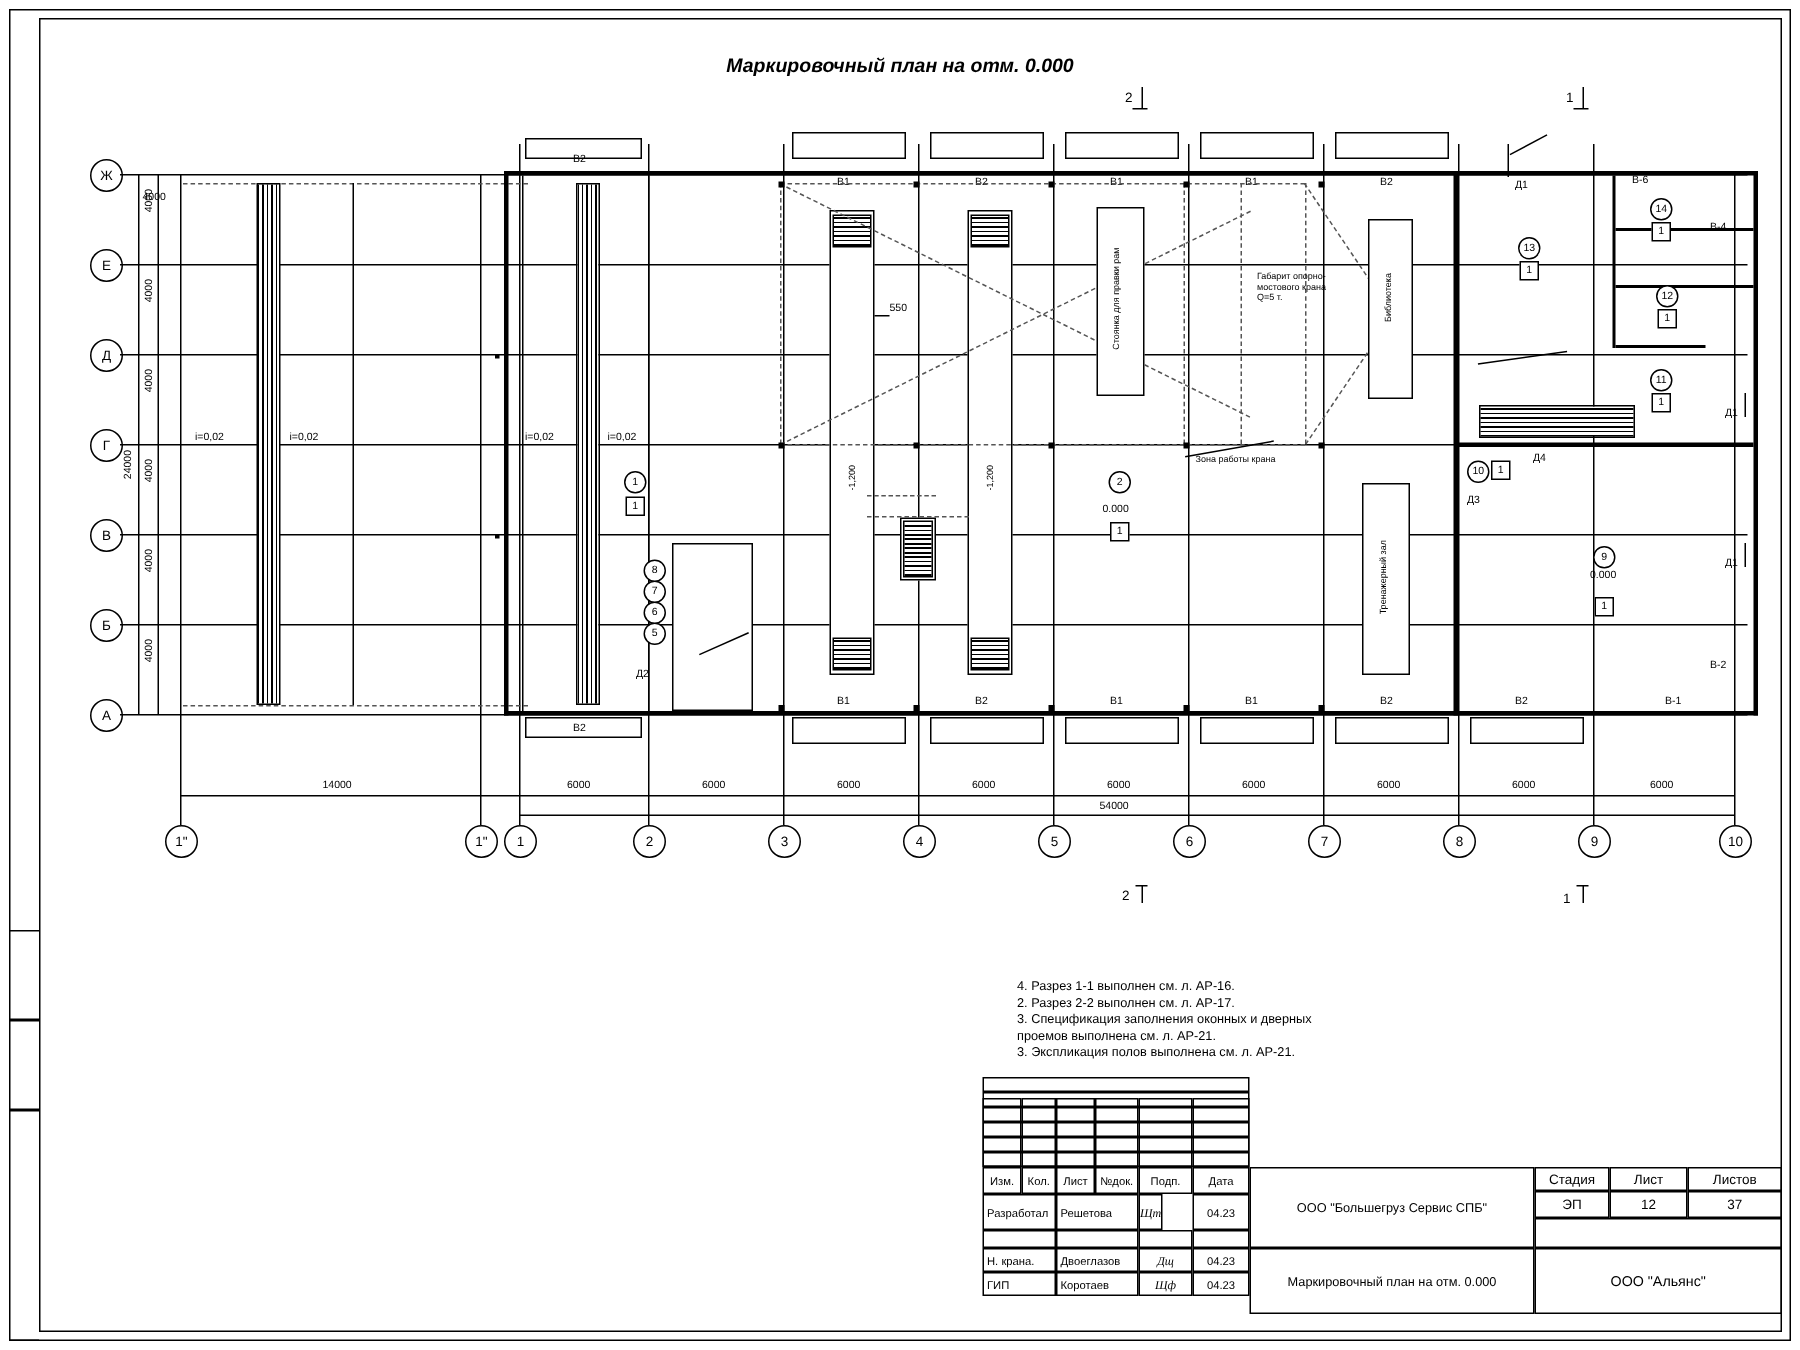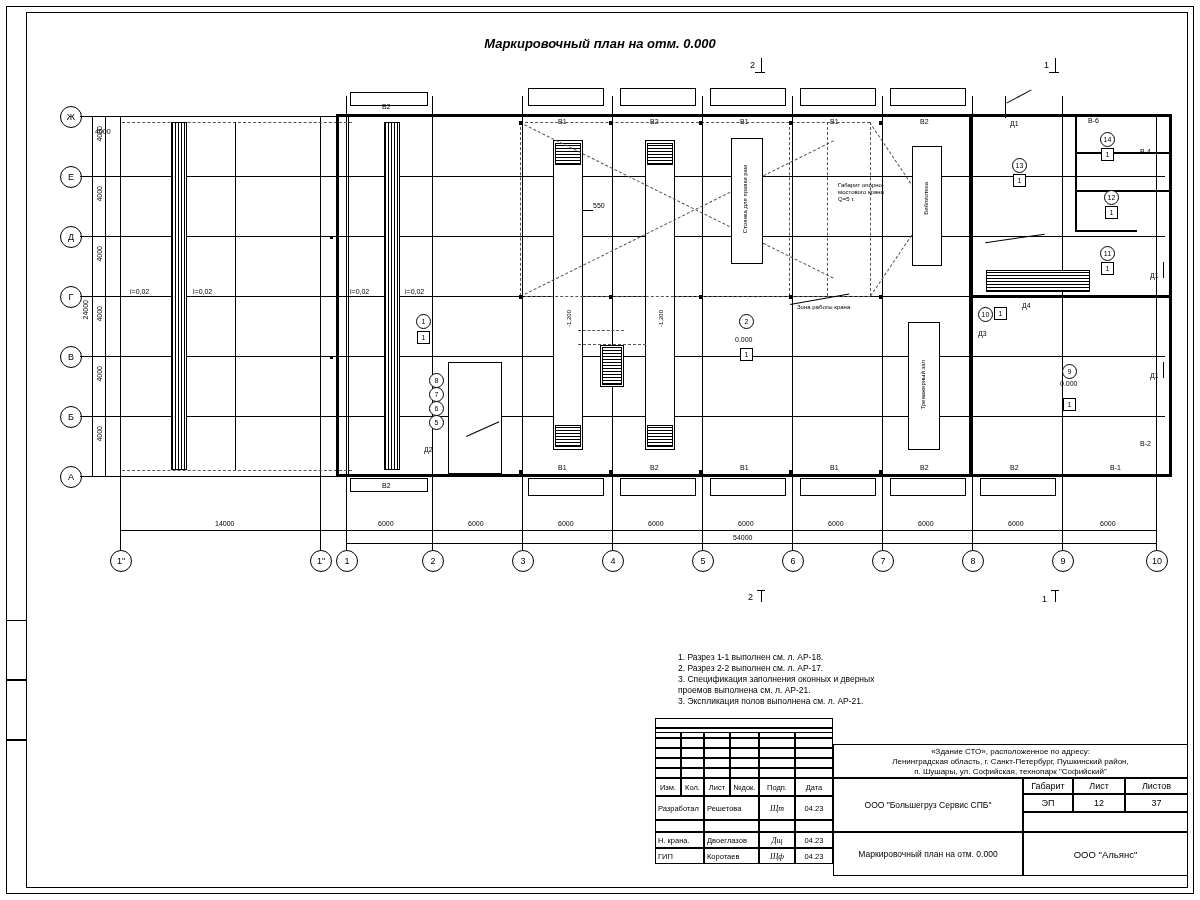--- a/index.html
+++ b/index.html
@@ -398,21 +398,21 @@
   <div class="ln" style="left:879px; top:121px; width:4px; height:4px;"></div>
   <div class="ln" style="left:519px; top:470px; width:4px; height:4px;"></div>
   <div class="ln" style="left:609px; top:470px; width:4px; height:4px;"></div>
   <div class="ln" style="left:699px; top:470px; width:4px; height:4px;"></div>
   <div class="ln" style="left:789px; top:470px; width:4px; height:4px;"></div>
   <div class="ln" style="left:879px; top:470px; width:4px; height:4px;"></div>
   <div class="ln" style="left:330px; top:236px; width:3px; height:3px;"></div>
   <div class="ln" style="left:330px; top:356px; width:3px; height:3px;"></div>
 
   <div class="notes">
-    <div>1. Разрез 1-1 выполнен см. л. АР-18.</div>
+    <div>4. Разрез 1-1 выполнен см. л. АР-16.</div>
     <div>2. Разрез 2-2 выполнен см. л. АР-17.</div>
     <div>3. Спецификация заполнения оконных и дверных</div>
     <div>    проемов выполнена см. л. АР-21.</div>
     <div>3. Экспликация полов выполнена см. л. АР-21.</div>
   </div>
 
   <div class="stamp">
 
     <div class="grid-small" style="left:0; top:0; width:178px; height:10px;"></div>
     <div class="grid-small" style="left:0; top:10px; width:178px; height:10px;"></div>
@@ -429,48 +429,43 @@
 
     <div class="cell center" style="left:0; top:60px; width:26px; height:18px; font-size:7.5px;">Изм.</div>
     <div class="cell center" style="left:26px; top:60px; width:23px; height:18px; font-size:7.5px;">Кол.</div>
     <div class="cell center" style="left:49px; top:60px; width:26px; height:18px; font-size:7.5px;">Лист</div>
     <div class="cell center" style="left:75px; top:60px; width:29px; height:18px; font-size:7.5px;">№док.</div>
     <div class="cell center" style="left:104px; top:60px; width:36px; height:18px; font-size:7.5px;">Подп.</div>
     <div class="cell center" style="left:140px; top:60px; width:38px; height:18px; font-size:7.5px;">Дата</div>
 
     <div class="cell" style="left:0; top:78px; width:49px; height:24px; font-size:7.5px;">Разработал</div>
     <div class="cell" style="left:49px; top:78px; width:55px; height:24px; font-size:7.5px;">Решетова</div>
-    <div class="cell center sig" style="left:104px; top:78px; width:36px; height:24px;">Щт</div>
+    <div class="cell center sig" style="left:104px; top:78px; width:16px; height:24px;">Щт</div>
     <div class="cell center" style="left:140px; top:78px; width:38px; height:24px; font-size:7.5px;">04.23</div>
 
     <div class="cell" style="left:0; top:102px; width:49px; height:12px; font-size:7px;"></div>
     <div class="cell" style="left:49px; top:102px; width:55px; height:12px;"></div>
     <div class="cell" style="left:104px; top:102px; width:36px; height:12px;"></div>
     <div class="cell" style="left:140px; top:102px; width:38px; height:12px;"></div>
 
     <div class="cell" style="left:0; top:114px; width:49px; height:16px; font-size:7.5px;">Н. крана.</div>
     <div class="cell" style="left:49px; top:114px; width:55px; height:16px; font-size:7.5px;">Двоеглазов</div>
     <div class="cell center sig" style="left:104px; top:114px; width:36px; height:16px;">Дщ</div>
     <div class="cell center" style="left:140px; top:114px; width:38px; height:16px; font-size:7.5px;">04.23</div>
 
     <div class="cell" style="left:0; top:130px; width:49px; height:16px; font-size:7.5px;">ГИП</div>
     <div class="cell" style="left:49px; top:130px; width:55px; height:16px; font-size:7.5px;">Коротаев</div>
     <div class="cell center sig" style="left:104px; top:130px; width:36px; height:16px;">Щф</div>
     <div class="cell center" style="left:140px; top:130px; width:38px; height:16px; font-size:7.5px;">04.23</div>
 
 
-    <div class="cell multi" style="left:178px; top:26px; width:355px; height:34px; font-size:8px;">
-      <div>«Здание СТО», расположенное по адресу:</div>
-      <div>Ленинградская область, г. Санкт-Петербург, Пушкинский район,</div>
-      <div>п. Шушары, ул. Софийская, технопарк "Софийский"</div>
-    </div>
 
     <div class="cell center" style="left:178px; top:60px; width:190px; height:54px; font-size:8.5px;">ООО "Большегруз Сервис СПБ"</div>
 
-    <div class="cell center" style="left:368px; top:60px; width:50px; height:16px; font-size:9px;">Габарит</div>
+    <div class="cell center" style="left:368px; top:60px; width:50px; height:16px; font-size:9px;">Стадия</div>
     <div class="cell center" style="left:418px; top:60px; width:52px; height:16px; font-size:9px;">Лист</div>
     <div class="cell center" style="left:470px; top:60px; width:63px; height:16px; font-size:9px;">Листов</div>
 
     <div class="cell center" style="left:368px; top:76px; width:50px; height:18px; font-size:9px;">ЭП</div>
     <div class="cell center" style="left:418px; top:76px; width:52px; height:18px; font-size:9px;">12</div>
     <div class="cell center" style="left:470px; top:76px; width:63px; height:18px; font-size:9px;">37</div>
 
     <div class="cell center" style="left:368px; top:94px; width:165px; height:20px;"></div>
 
     <div class="cell center" style="left:178px; top:114px; width:190px; height:44px; font-size:8.5px;">Маркировочный план на отм. 0.000</div>

